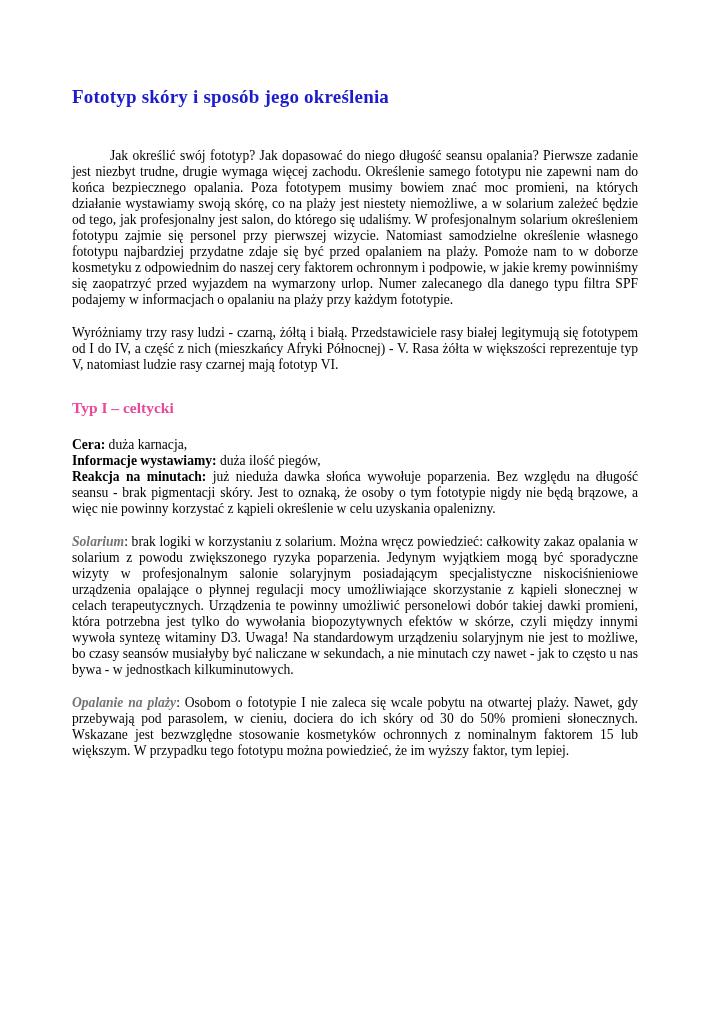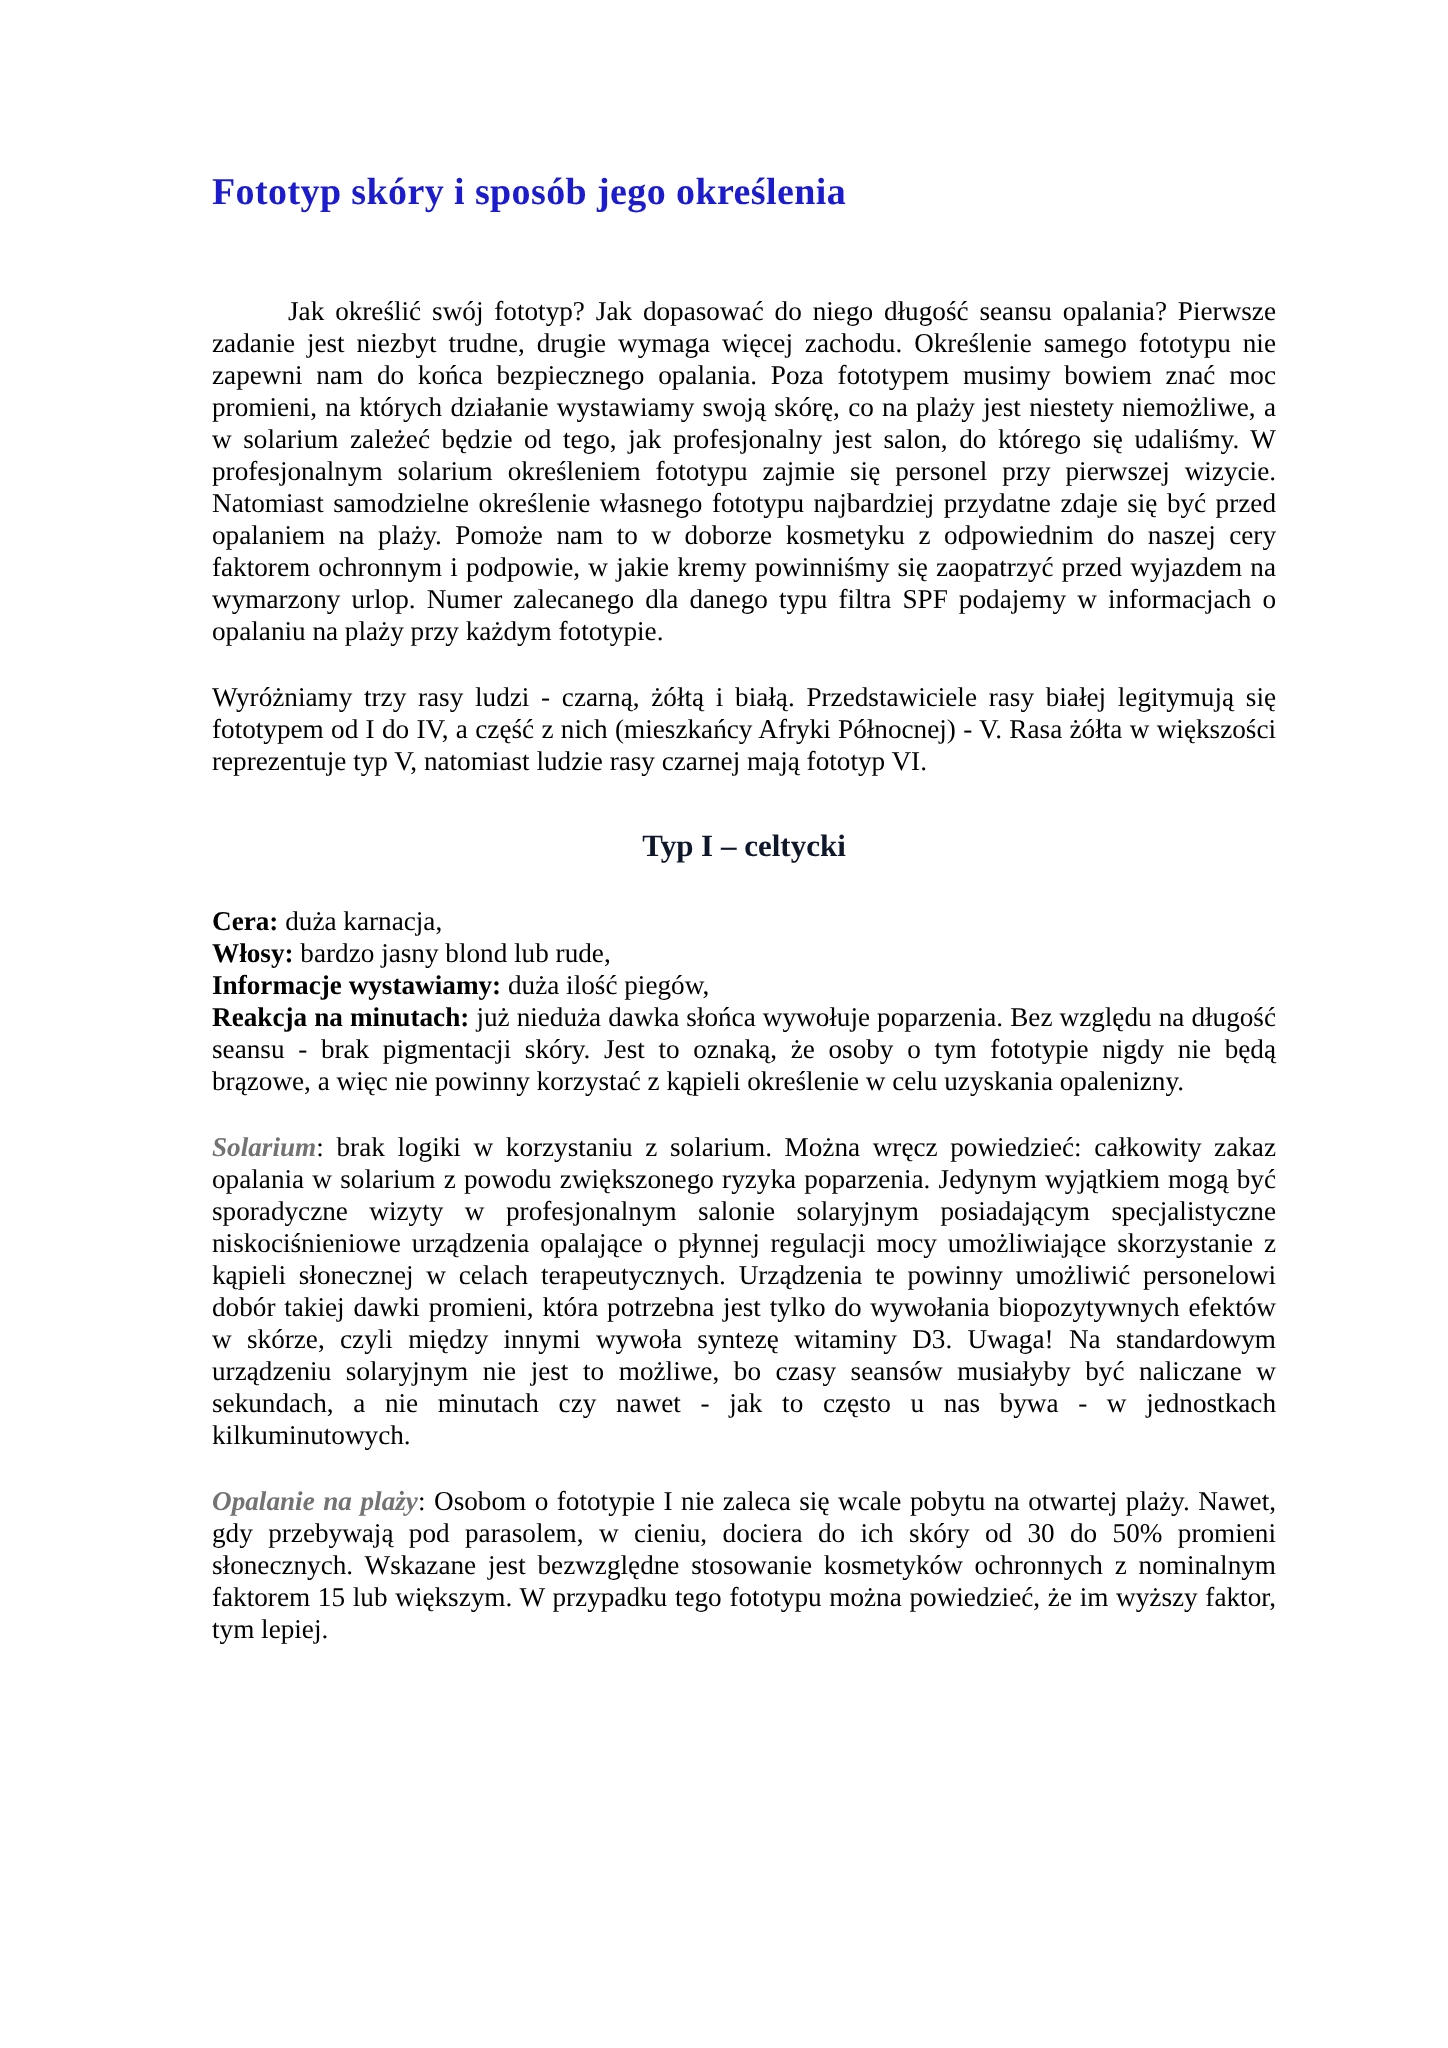--- a/index.html
+++ b/index.html
@@ -11,43 +11,42 @@
     width: 724px;
     height: 1024px;
     overflow: hidden;
     font-family: "Liberation Serif", "DejaVu Serif", serif;
     color: #000000;
   }
   .page {
     box-sizing: border-box;
     width: 724px;
     height: 1024px;
-    padding: 86px 86px 40px 106px;
+    padding: 86px 86px 40px 72px;
   }
   .doc-title {
     font-size: 19px;
     font-weight: bold;
     color: #1c1ccd;
     margin: 0 0 40px 0;
     letter-spacing: 0.2px;
   }
   p {
     font-size: 13.6px;
     line-height: 16px;
     text-align: justify;
     margin: 0;
   }
   .intro-1 { text-indent: 38px; }
   .para-gap { margin-top: 17px; }
   .section-heading {
     font-size: 15.5px;
     font-weight: bold;
-    color: #0f172a;
+    color: #ec4899;
     margin: 26px 0 20px 0;
-    text-align: center;
   }
   .section-heading.last {
     margin-top: 46px;
     margin-bottom: 0;
   }
   .attr-label { font-weight: bold; color: #000000; }
   .blue-label { font-weight: bold; color: #737373; font-style: italic; }
   .attr-block { margin: 0; }
 </style>
 </head>
@@ -58,21 +57,20 @@
   <h1 class="doc-title">Fototyp skóry  i sposób jego określenia</h1>
 
   <p class="intro-1">Jak określić swój fototyp? Jak dopasować do niego długość seansu opalania? Pierwsze zadanie jest niezbyt trudne, drugie wymaga więcej zachodu. Określenie samego fototypu nie zapewni nam do końca bezpiecznego opalania. Poza fototypem musimy bowiem znać moc promieni, na których działanie wystawiamy swoją skórę, co na plaży jest niestety niemożliwe, a w solarium zależeć będzie od tego, jak profesjonalny jest salon, do którego się udaliśmy. W profesjonalnym solarium określeniem fototypu zajmie się personel przy pierwszej wizycie. Natomiast samodzielne określenie własnego fototypu najbardziej przydatne zdaje się być przed opalaniem na plaży. Pomoże nam to w doborze kosmetyku z odpowiednim do naszej cery faktorem ochronnym i podpowie, w jakie kremy powinniśmy się zaopatrzyć przed wyjazdem na wymarzony urlop. Numer zalecanego dla danego typu filtra SPF podajemy w informacjach o opalaniu na plaży przy każdym fototypie.</p>
 
   <p class="para-gap">Wyróżniamy trzy rasy ludzi - czarną, żółtą i białą. Przedstawiciele rasy białej legitymują się fototypem od I do IV, a część z nich (mieszkańcy Afryki Północnej) - V. Rasa żółta w większości reprezentuje typ V, natomiast ludzie rasy czarnej mają fototyp VI.</p>
 
   <h2 class="section-heading">Typ I – celtycki</h2>
 
   <p class="attr-block"><span class="attr-label">Cera:</span><span> duża karnacja,</span></p>
 
-  <p class="attr-block"><span class="attr-label">Włosy:</span><span> bardzo jasny blond lub rude,</span></p>
 
 
   <p class="attr-block"><span class="attr-label">Informacje wystawiamy:</span><span> duża ilość piegów,</span></p>
 
   <p class="attr-block"><span class="attr-label">Reakcja na minutach:</span><span> już nieduża dawka słońca wywołuje poparzenia. Bez względu na długość seansu - brak pigmentacji skóry. Jest to oznaką, że osoby o tym fototypie nigdy nie będą brązowe, a więc nie powinny korzystać z kąpieli określenie w celu uzyskania opalenizny.</span></p>
 
   <p class="para-gap"><span class="blue-label">Solarium</span><span>: brak logiki w korzystaniu z solarium. Można wręcz powiedzieć: całkowity zakaz opalania w solarium z powodu zwiększonego ryzyka poparzenia. Jedynym wyjątkiem mogą być sporadyczne wizyty w profesjonalnym salonie solaryjnym posiadającym specjalistyczne niskociśnieniowe urządzenia opalające o płynnej regulacji mocy umożliwiające skorzystanie z kąpieli słonecznej w celach terapeutycznych. Urządzenia te powinny umożliwić personelowi dobór takiej dawki promieni, która potrzebna jest tylko do wywołania biopozytywnych efektów w skórze, czyli między innymi wywoła syntezę witaminy D3. Uwaga! Na standardowym urządzeniu solaryjnym nie jest to możliwe, bo czasy seansów musiałyby być naliczane w sekundach, a nie minutach czy nawet - jak to często u nas bywa - w jednostkach kilkuminutowych.</span></p>
 
   <p class="para-gap"><span class="blue-label">Opalanie na plaży</span><span>: Osobom o fototypie I nie zaleca się wcale pobytu na otwartej plaży. Nawet, gdy przebywają pod parasolem, w cieniu, dociera do ich skóry od 30 do 50% promieni słonecznych. Wskazane jest bezwzględne stosowanie kosmetyków ochronnych z nominalnym faktorem 15 lub większym. W przypadku tego fototypu można powiedzieć, że im wyższy faktor, tym lepiej.</span></p>
 

